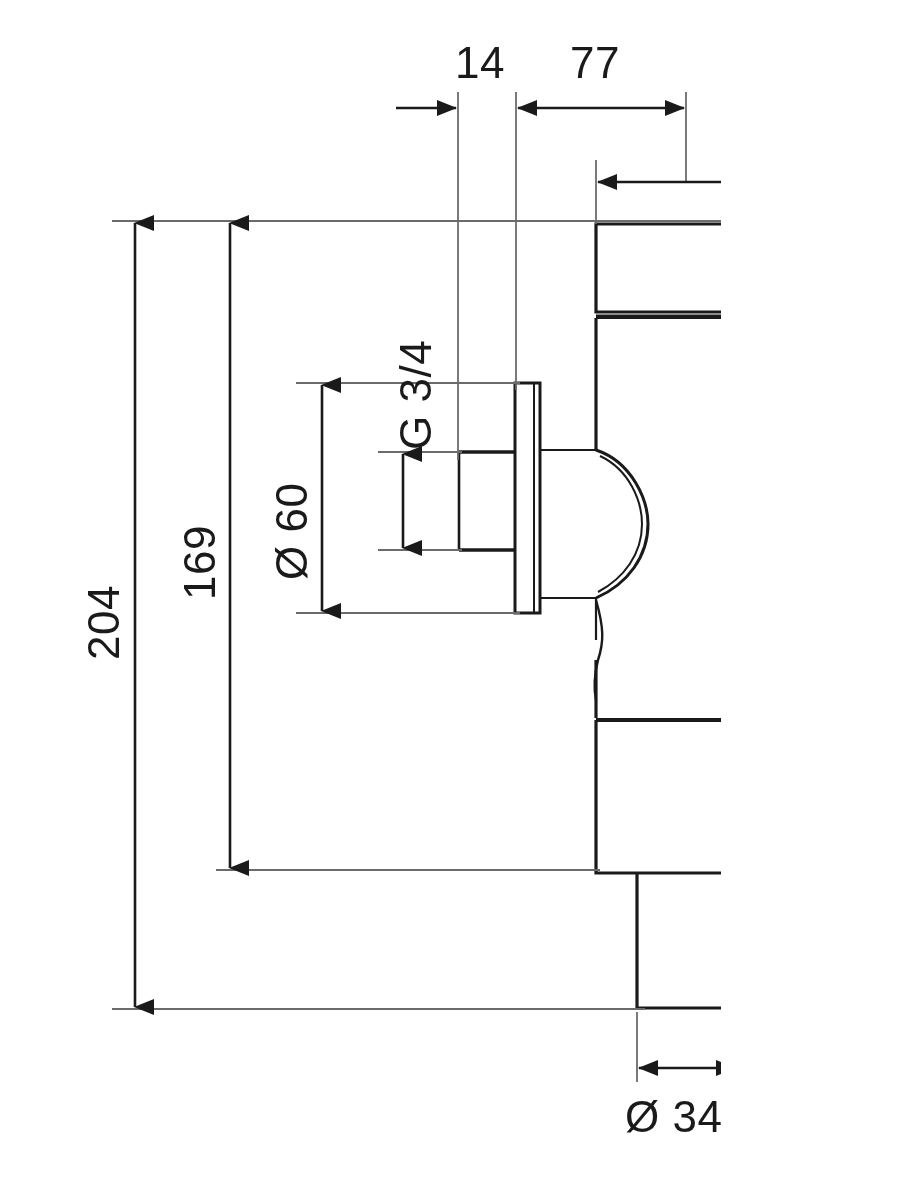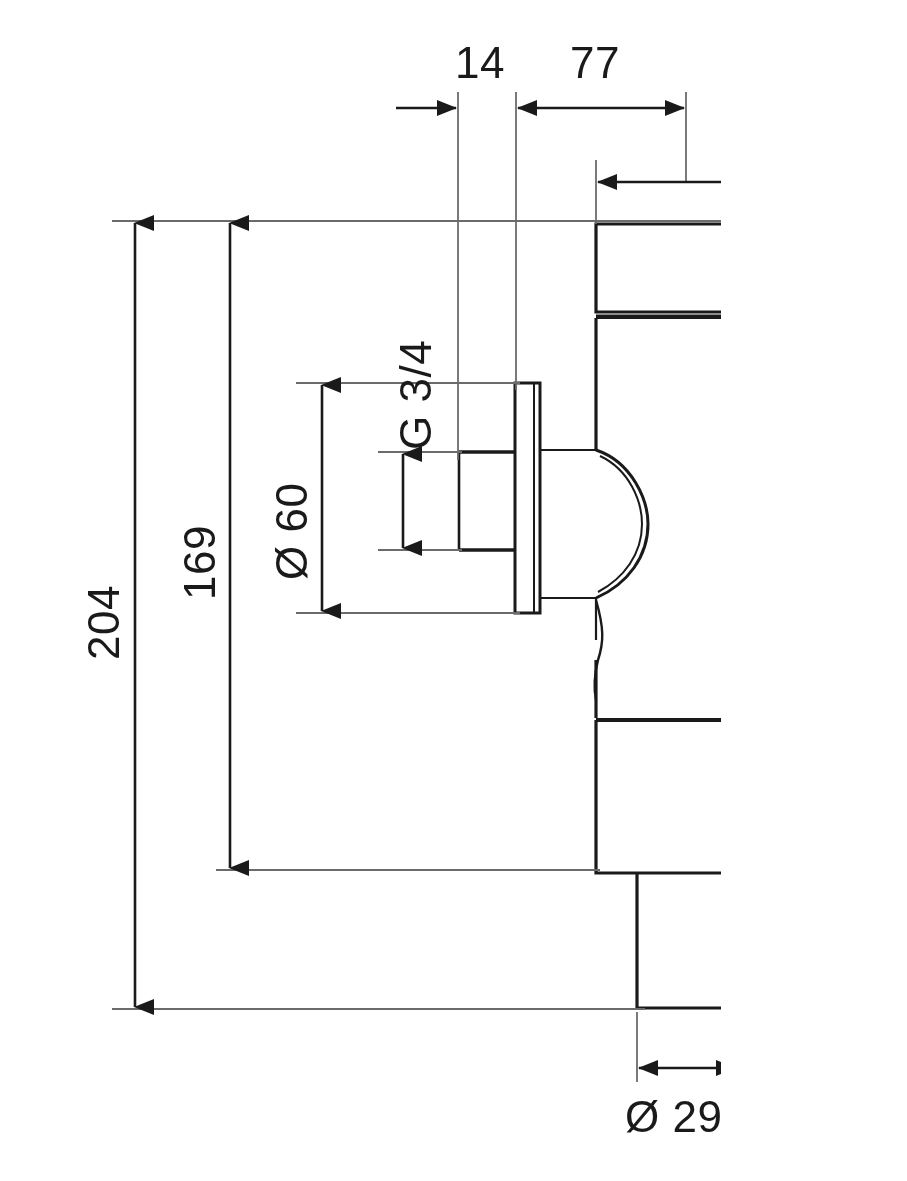--- a/index.html
+++ b/index.html
@@ -136,15 +136,15 @@
 
 
   <div class="dimtext rot90" style="left:82px; top:660px;">204</div>
 
   <div class="dimtext rot90" style="left:178px; top:600px;">169</div>
 
   <div class="dimtext rot90" style="left:270px; top:580px;">Ø 60</div>
 
   <div class="dimtext rot90" style="left:394px; top:450px;">G 3/4</div>
 
-  <div class="dimtext" style="left:625px; top:1095px;">Ø 29</div>
+  <div class="dimtext" style="left:625px; top:1095px;">Ø 34</div>
 
 </div>
 
 </body></html>

